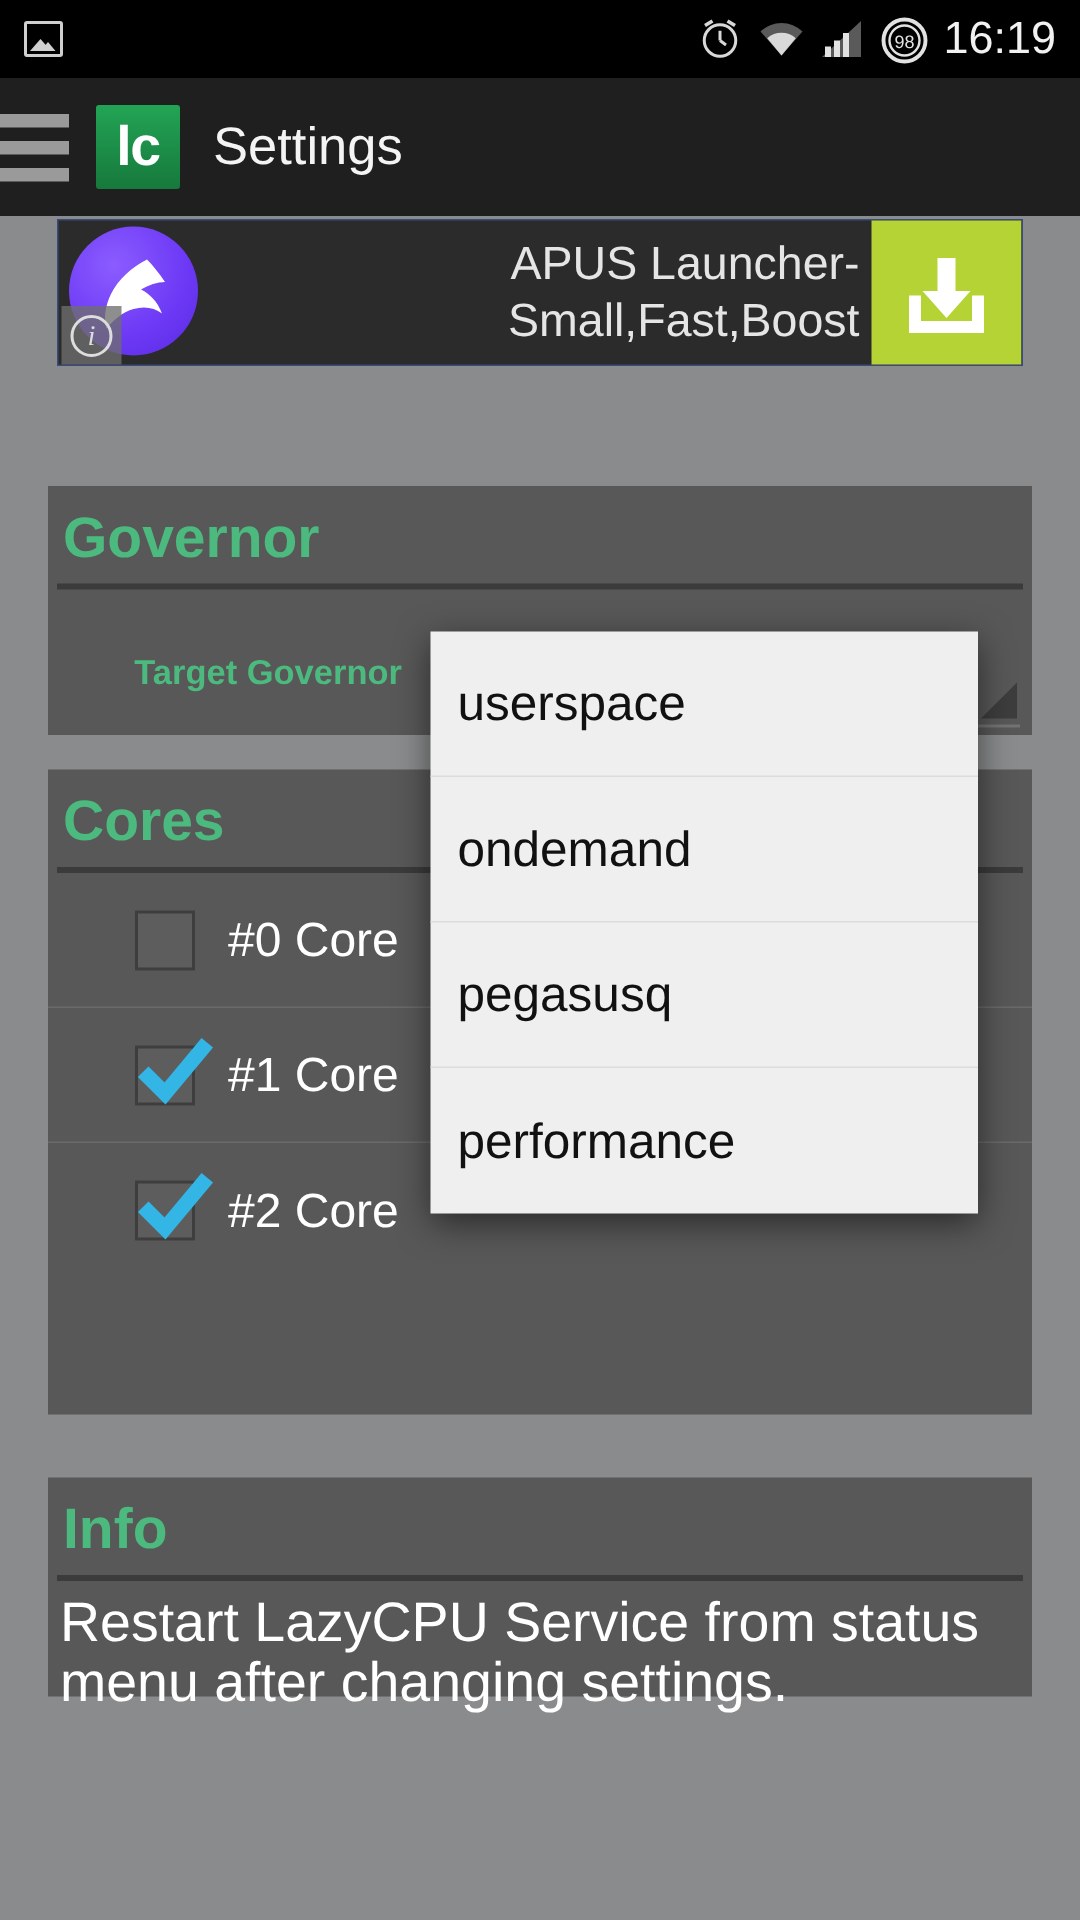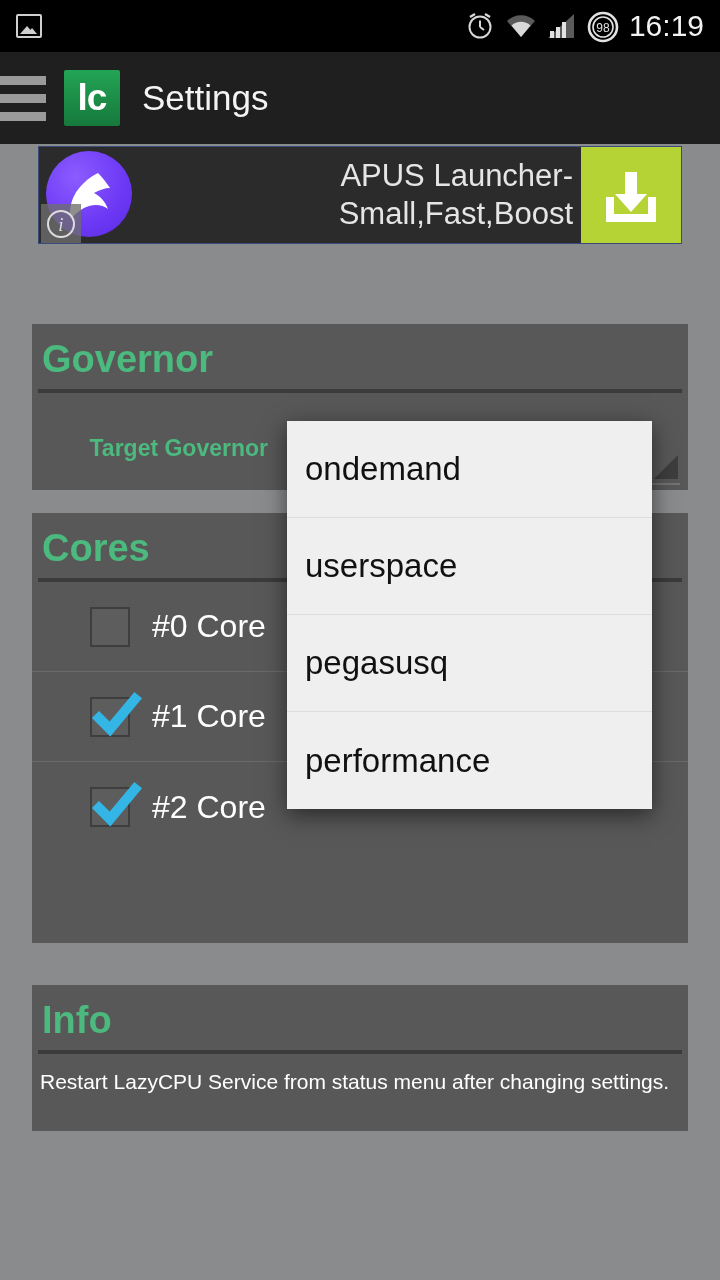--- a/index.html
+++ b/index.html
@@ -128,21 +128,21 @@
   .core-row:last-child { border-bottom: none; }
   .cb {
     width: 40px; height: 40px; position: relative; flex: 0 0 40px;
     border: 2px solid #3e3e3e; background: #5d5d5d;
   }
   .cb.on svg { position: absolute; left: -5px; top: -12px; }
   .core-label { margin-left: 22px; color: #fff; font-size: 32px; }
 
   .info-card { top: 938px; height: 146px; }
   .info-text {
-    color: #fff; font-size: 21px; line-height: 40px; padding: 8px 8px 10px 8px;
+    color: #fff; font-size: 37px; line-height: 40px; padding: 8px 8px 10px 8px;
   }
 
   
   .dropdown {
     position: absolute; left: 287px; top: 421px; width: 365px; height: 388px;
     background: #efeff0; box-shadow: 0 6px 22px rgba(0,0,0,0.55);
     z-index: 50;
   }
   .dd-item {
     height: 97px; display: flex; align-items: center; padding-left: 18px;
@@ -271,26 +271,26 @@
   </div>
 
   <div class="card info-card">
     <div class="card-title">Info</div>
     <div class="card-rule"></div>
     <div class="info-text">Restart LazyCPU Service from status menu after changing settings.</div>
   </div>
 
   <div class="dropdown">
     <div class="dd-item">
+      <span>userspace</span>
+    </div>
+    <div class="dd-item">
       <span>ondemand</span>
     </div>
     <div class="dd-item">
-      <span>userspace</span>
-    </div>
-    <div class="dd-item">
       <span>pegasusq</span>
     </div>
     <div class="dd-item">
       <span>performance</span>
     </div>
   </div>
 
 </div>
 
 </body></html>

